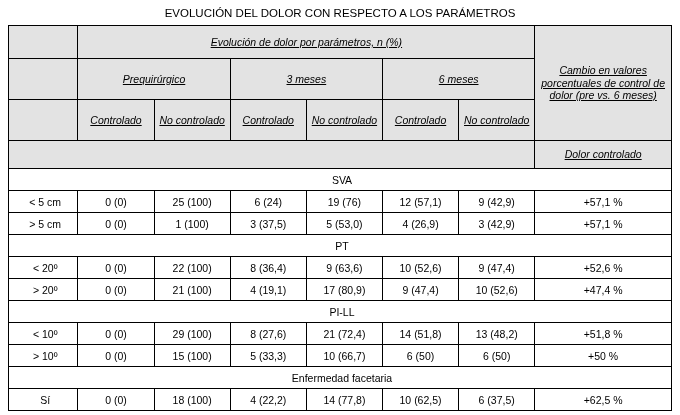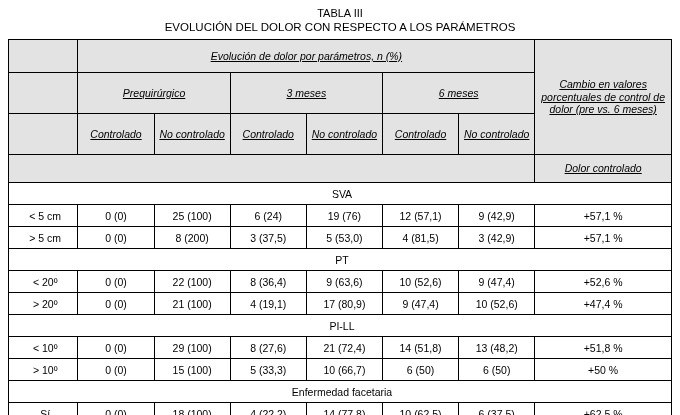--- a/index.html
+++ b/index.html
@@ -72,21 +72,20 @@
   }
   .c-lbl { width: 62px; }
   .c-d { width: 68px; }
   .c-last { width: 122px; }
 </style>
 </head>
 <body>
 
 <div class="page">
 
-  <div class="tbl-label">TABLA III</div>
   <div class="tbl-title">EVOLUCIÓN DEL DOLOR CON RESPECTO A LOS PARÁMETROS</div>
 
   <table class="main">
     <colgroup>
       <col class="c-lbl">
         <col class="c-d">
         <col class="c-d">
         <col class="c-d">
         <col class="c-d">
         <col class="c-d">
@@ -131,24 +130,24 @@
         <td>25 (100)</td>
         <td>6 (24)</td>
         <td>19 (76)</td>
         <td>12 (57,1)</td>
         <td>9 (42,9)</td>
         <td>+57,1 %</td>
       </tr>
       <tr>
         <td class="rowlabel">&gt; 5 cm</td>
         <td>0 (0)</td>
-        <td>8 (200)</td>
+        <td>1 (100)</td>
         <td>3 (37,5)</td>
         <td>5 (53,0)</td>
-        <td>4 (81,5)</td>
+        <td>4 (26,9)</td>
         <td>3 (42,9)</td>
         <td>+57,1 %</td>
       </tr>
 
       <tr class="section-row">
         <td colspan="8">PT</td>
       </tr>
       <tr>
         <td class="rowlabel">&lt; 20º</td>
         <td>0 (0)</td>

